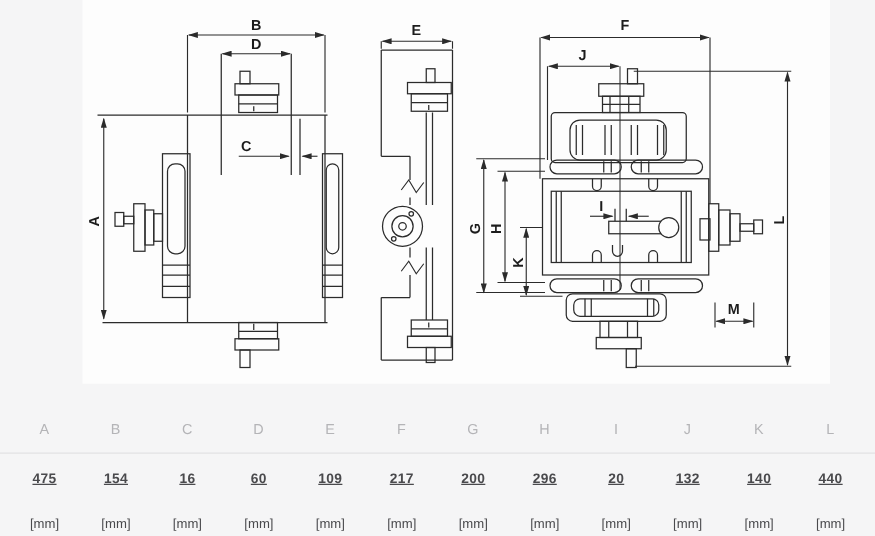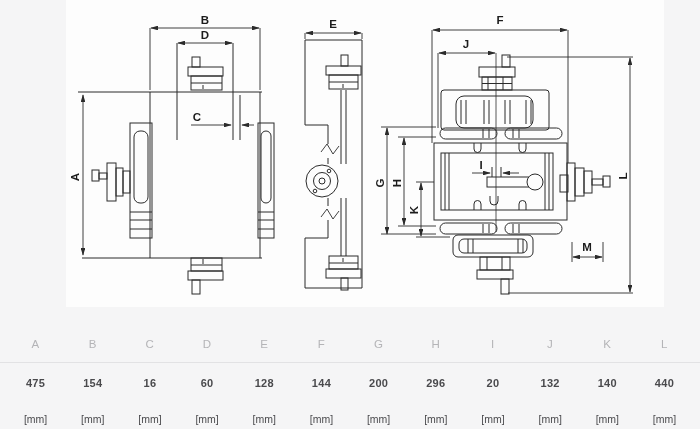--- a/index.html
+++ b/index.html
@@ -24,21 +24,21 @@
   .divider{
     position:absolute;top:55px;left:0;right:0;height:1px;background:#e2e2e4;
   }
   .col{flex:1;position:relative;text-align:center;}
   .letter{
     position:absolute;top:31px;left:0;width:100%;
     font-size:11.5px;color:#b4b4b7;letter-spacing:.5px;
   }
   .value{
     position:absolute;top:70px;left:0;width:100%;
-    font-size:11px;font-weight:bold;color:#4a4a4d;letter-spacing:.3px;
+    font-size:11px;font-weight:bold;color:#4a4a4d;letter-spacing:.3px;text-decoration:underline;
   }
   .unit{
     position:absolute;top:106px;left:0;width:100%;
     font-size:10.5px;color:#4a4a4d;
   }
 </style>
 </head>
 <body>
 
 <div class="sheet"></div>
@@ -243,26 +243,26 @@
     <div class="value">16</div>
     <div class="unit">[mm]</div>
   </div>
   <div class="col">
     <div class="letter">D</div>
     <div class="value">60</div>
     <div class="unit">[mm]</div>
   </div>
   <div class="col">
     <div class="letter">E</div>
-    <div class="value">128</div>
+    <div class="value">109</div>
     <div class="unit">[mm]</div>
   </div>
   <div class="col">
     <div class="letter">F</div>
-    <div class="value">144</div>
+    <div class="value">217</div>
     <div class="unit">[mm]</div>
   </div>
   <div class="col">
     <div class="letter">G</div>
     <div class="value">200</div>
     <div class="unit">[mm]</div>
   </div>
   <div class="col">
     <div class="letter">H</div>
     <div class="value">296</div>

